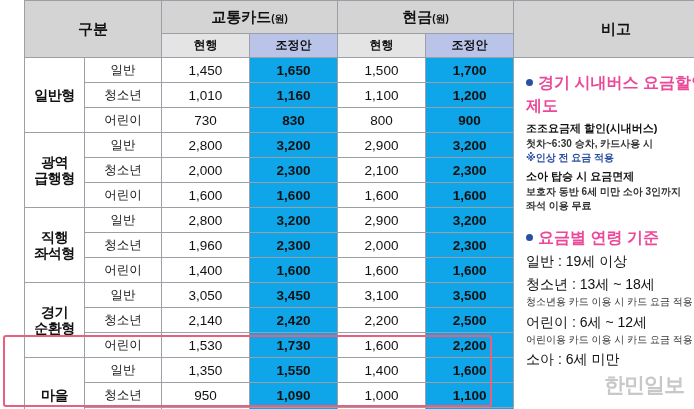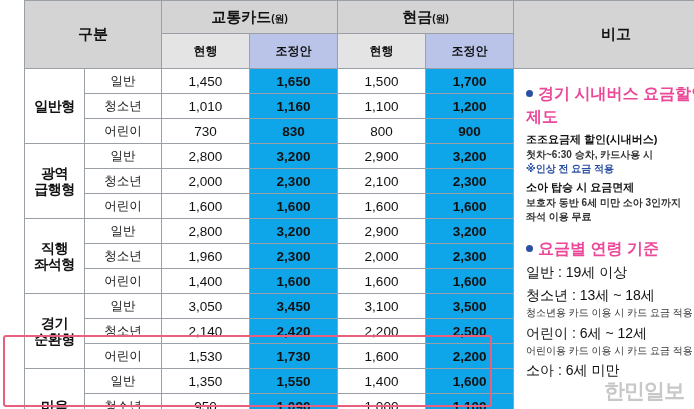--- a/index.html
+++ b/index.html
@@ -29,21 +29,21 @@
     background:#d4d4d4;
     font-weight:bold;
     font-size:15px;
     height:33px;
   }
   .hdr-top td .unit{font-size:10px;font-weight:bold;}
   .hdr-sub td{
     background:#e4e4e4;
     font-weight:bold;
     font-size:12px;
-    height:35px;
+    height:24px;
   }
   .hdr-sub td.adj{
     background:#b9c4e8;
     margin-left:36px;
   }
   .grp{
     font-weight:bold;
     font-size:14px;
     background:#ffffff;
     letter-spacing:-0.5px;
@@ -94,21 +94,21 @@
     width:489px;
     height:72px;
     border:2px solid #e8607d;
     border-radius:3px;
     pointer-events:none;
     box-sizing:border-box;
   }
   .wm{
     position:absolute;
     right:10px;
-    bottom:4px;
+    bottom:10px;
     font-size:21px;
     font-weight:bold;
     color:#c8c8c8;
     letter-spacing:-1px;
     margin-left:20px;
   }
 </style>
 </head>
 <body>
 

